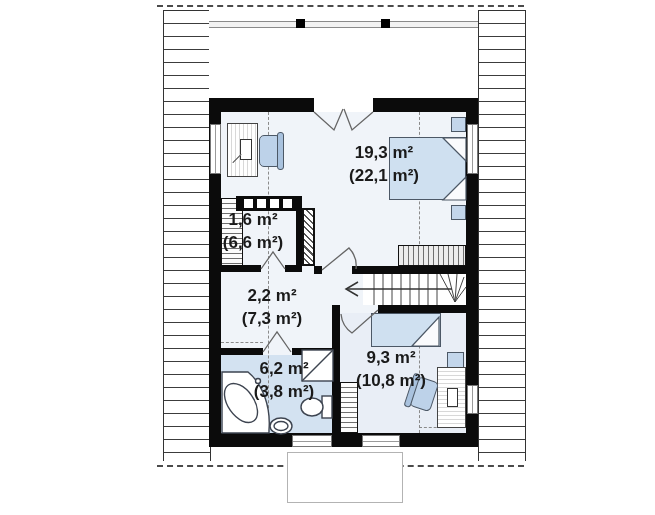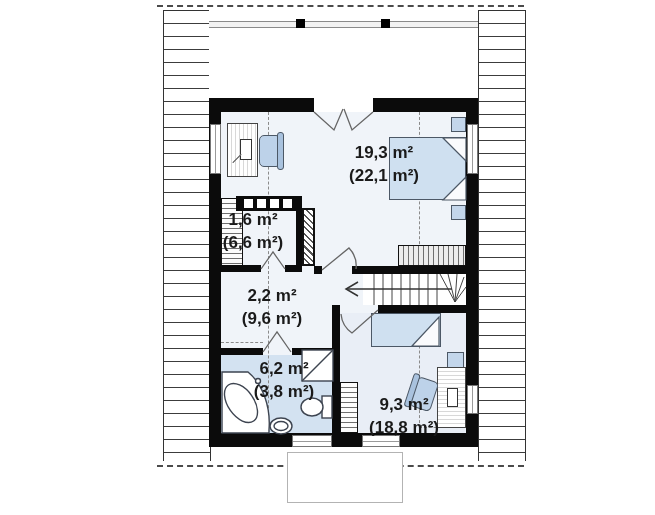--- a/index.html
+++ b/index.html
@@ -168,24 +168,24 @@
   <div class="room-label" style="left:384px;top:141px;">
     <span>19,3 m²</span><br>
     <span>(22,1 m²)</span>
   </div>
   <div class="room-label" style="left:253px;top:208px;">
     <span>1,6 m²</span><br>
     <span>(6,6 m²)</span>
   </div>
   <div class="room-label" style="left:272px;top:284px;">
     <span>2,2 m²</span><br>
-    <span>(9,6 m²)</span>
+    <span>(7,3 m²)</span>
   </div>
   <div class="room-label" style="left:284px;top:357px;">
     <span>6,2 m²</span><br>
     <span>(3,8 m²)</span>
   </div>
-  <div class="room-label" style="left:404px;top:346px;margin-top:47px;">
+  <div class="room-label" style="left:391px;top:346px;">
     <span>9,3 m²</span><br>
-    <span>(18,8 m²)</span>
+    <span>(10,8 m²)</span>
   </div>
 
 </div>
 
 </body></html>

